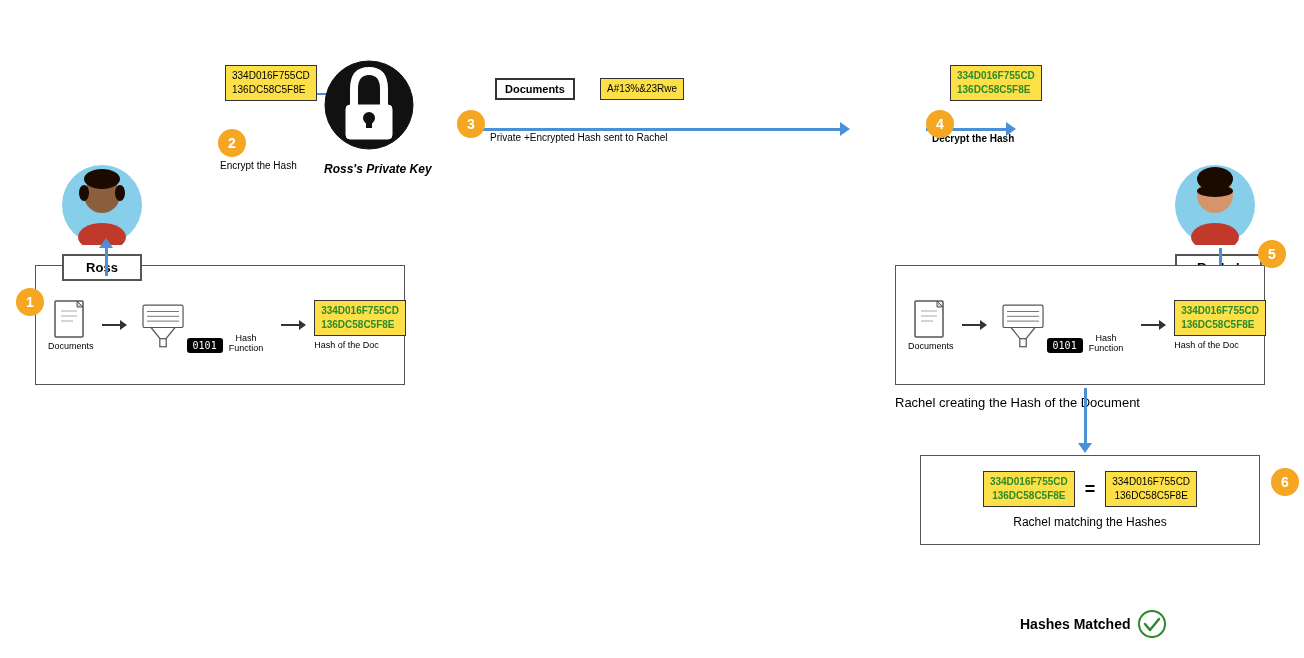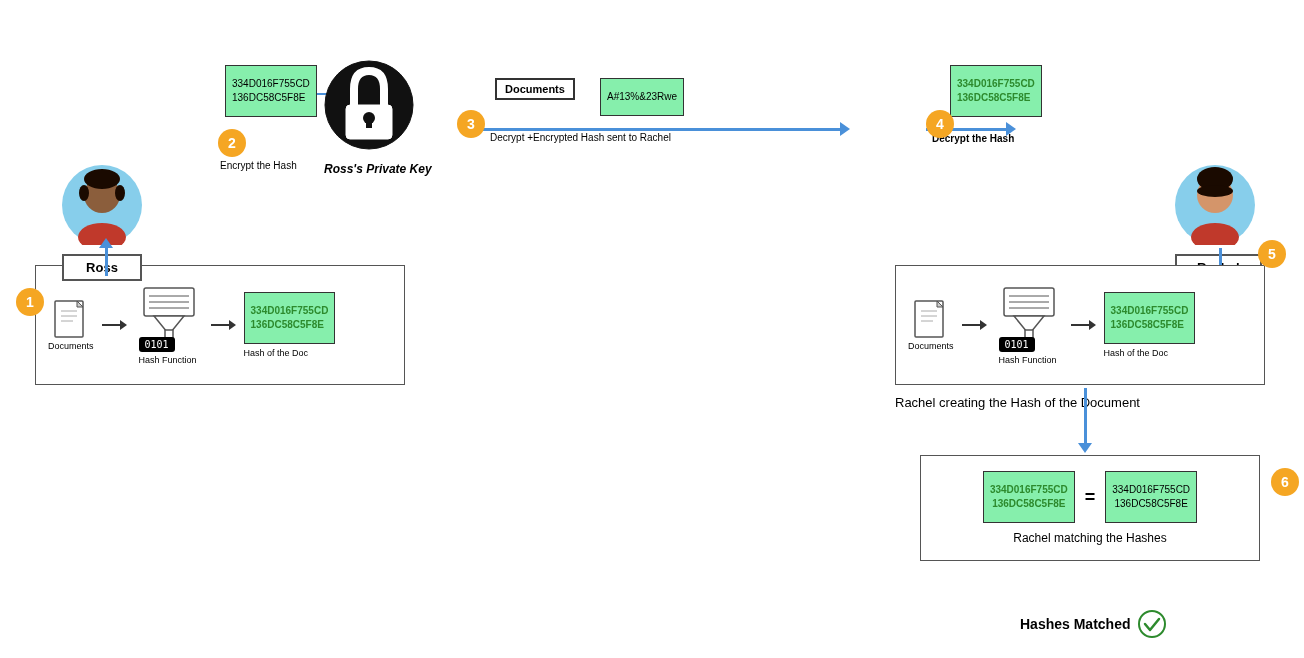--- a/index.html
+++ b/index.html
@@ -15,24 +15,24 @@
     .diagram {
       position: absolute;
       top: 0; left: 0;
       width: 1304px;
       height: 658px;
     }
 
     
     .hash-box {
       border: 1px solid #333;
-      padding: 11px 6px;
+      padding: 3px 6px;
       font-size: 10px;
       line-height: 1.4;
-      background: #86efac;
+      background: #fde047;
     }
     .hash-green { color: #2d8a2d; font-weight: bold; }
 
     
     .step-circle {
       width: 28px;
       height: 28px;
       border-radius: 50%;
       background: #f5a623;
       color: #fff;
@@ -50,22 +50,22 @@
       border: 2px solid #333;
       padding: 3px 8px;
       font-weight: bold;
       font-size: 11px;
       background: #fff;
     }
 
     
     .funnel-container {
       display: flex;
-      flex-direction: column;
-      align-items: flex-start;
+      flex-direction: row;
+      align-items: flex-end;
     }
 
     
     .process-box {
       border: 1.5px solid #555;
       background: #fff;
       display: flex;
       align-items: center;
       gap: 6px;
       padding: 10px 12px;
@@ -224,21 +224,21 @@
       <span>A#13%&amp;23Rwe</span>
     </div>
   </div>
 
   <div style="position:absolute; left:457px; top:122px; display:flex; align-items:center;">
     <div style="width:3px; height:3px;"></div>
     <div style="width:380px; height:3px; background:#4a90d9;"></div>
     <div style="width:0;height:0;border-top:7px solid transparent;border-bottom:7px solid transparent;border-left:10px solid #4a90d9;"></div>
   </div>
 
-  <div style="position:absolute; left:490px; top:132px; font-size:10px;">Decrypt +Encrypted Hash sent to Rachel</div>
+  <div style="position:absolute; left:490px; top:132px; font-size:10px;">Private +Encrypted Hash sent to Rachel</div>
 
 
   <div class="step-circle" style="left:926px; top:110px;">
     <span>4</span>
   </div>
 
   <div style="position:absolute; left:932px; top:133px; font-size:10px;font-weight:bold;">Decrypt the Hash</div>
 
   <div style="position:absolute; left:950px; top:65px;">
     <div class="hash-box">

